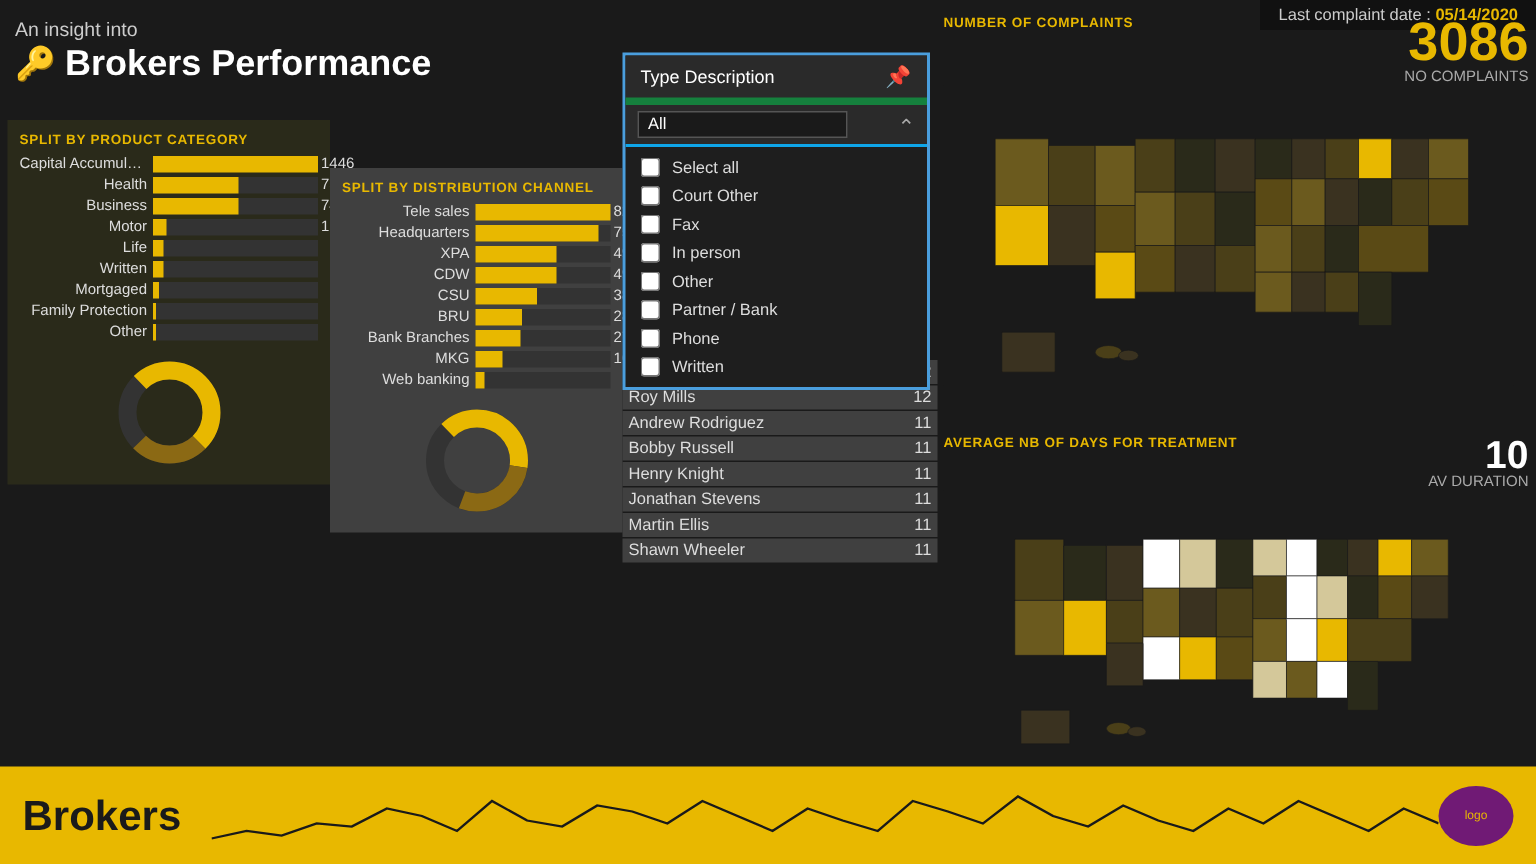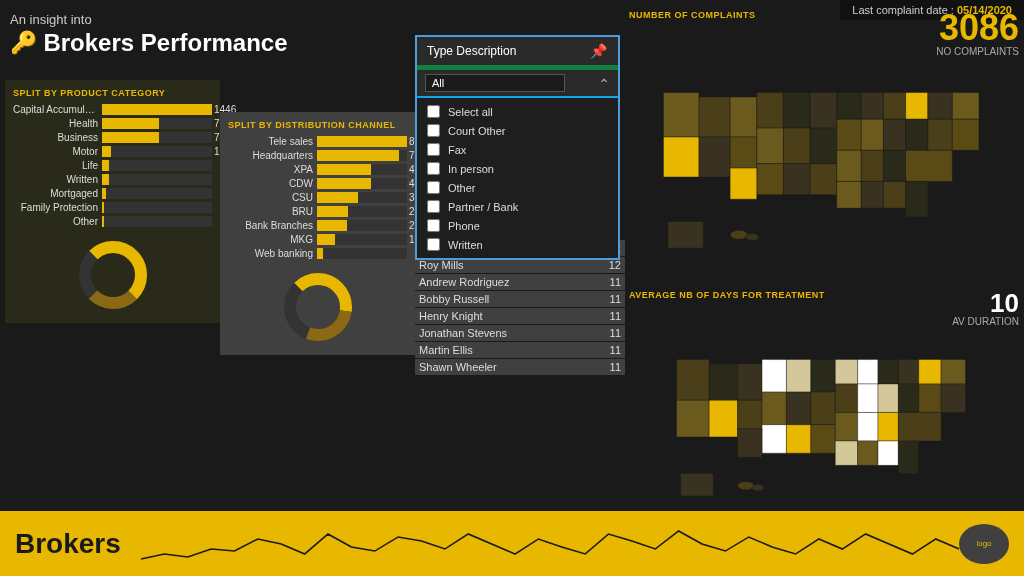--- a/index.html
+++ b/index.html
@@ -647,16 +647,16 @@
   </div>
 </div>
 
 <div class="bottom-bar">
   <span class="brokers-label">Brokers</span>
   <div class="sparkline-container">
     <svg width="100%" height="50" viewBox="0 0 700 50" preserveAspectRatio="none">
       <polyline points="0,40 20,35 40,38 60,30 80,32 100,20 120,25 140,35 160,15 180,28 200,32 220,18 240,22 260,30 280,15 300,25 320,35 340,20 360,28 380,35 400,15 420,22 440,30 460,12 480,25 500,32 520,18 540,28 560,35 580,20 600,30 620,15 640,25 660,35 680,20 700,30" fill="none" stroke="#1a1a1a" stroke-width="1.5"></polyline>
     </svg>
   </div>
-  <div style="width:50px; height:40px; background:#404040; border-radius:50%; display:flex; align-items:center; justify-content:center;">
+  <div style="width:50px; height:40px; background:#701a75; border-radius:50%; display:flex; align-items:center; justify-content:center;">
     <span style="font-size:8px; color:#e8b800; text-align:center;">logo</span>
   </div>
 </div>
 
 </body></html>

